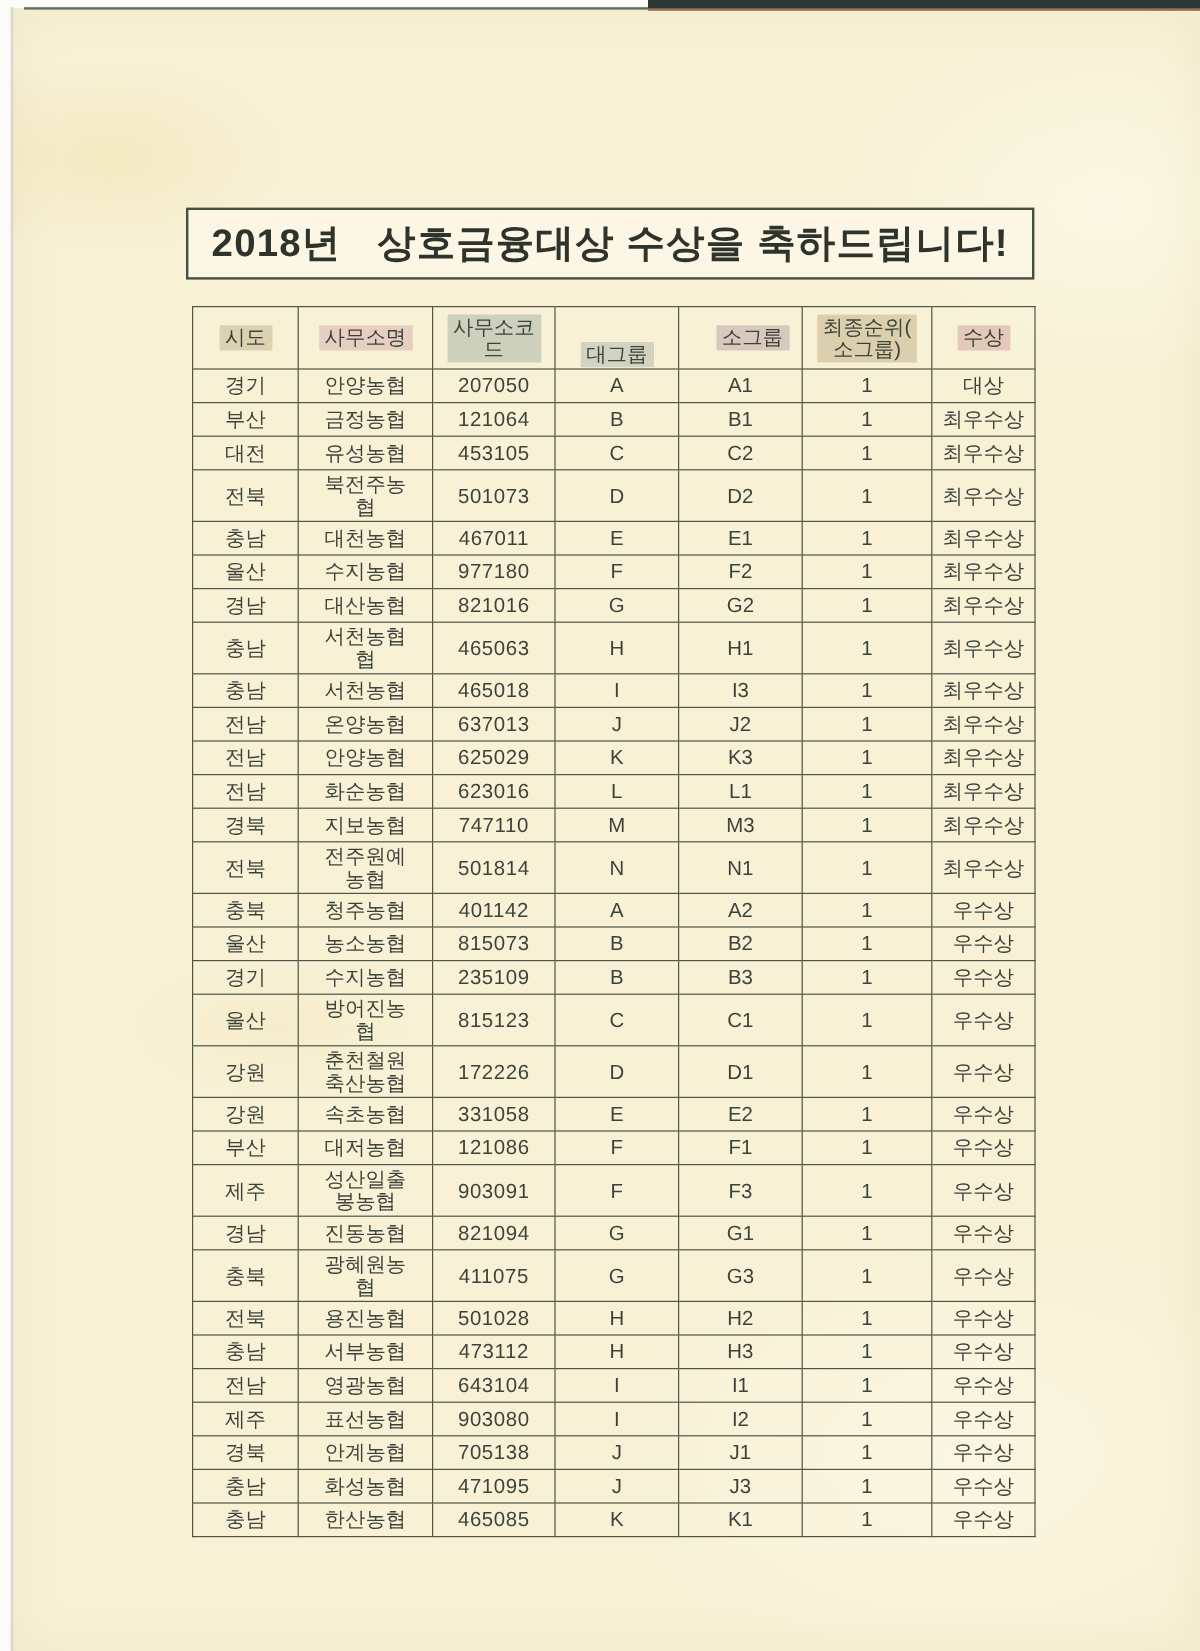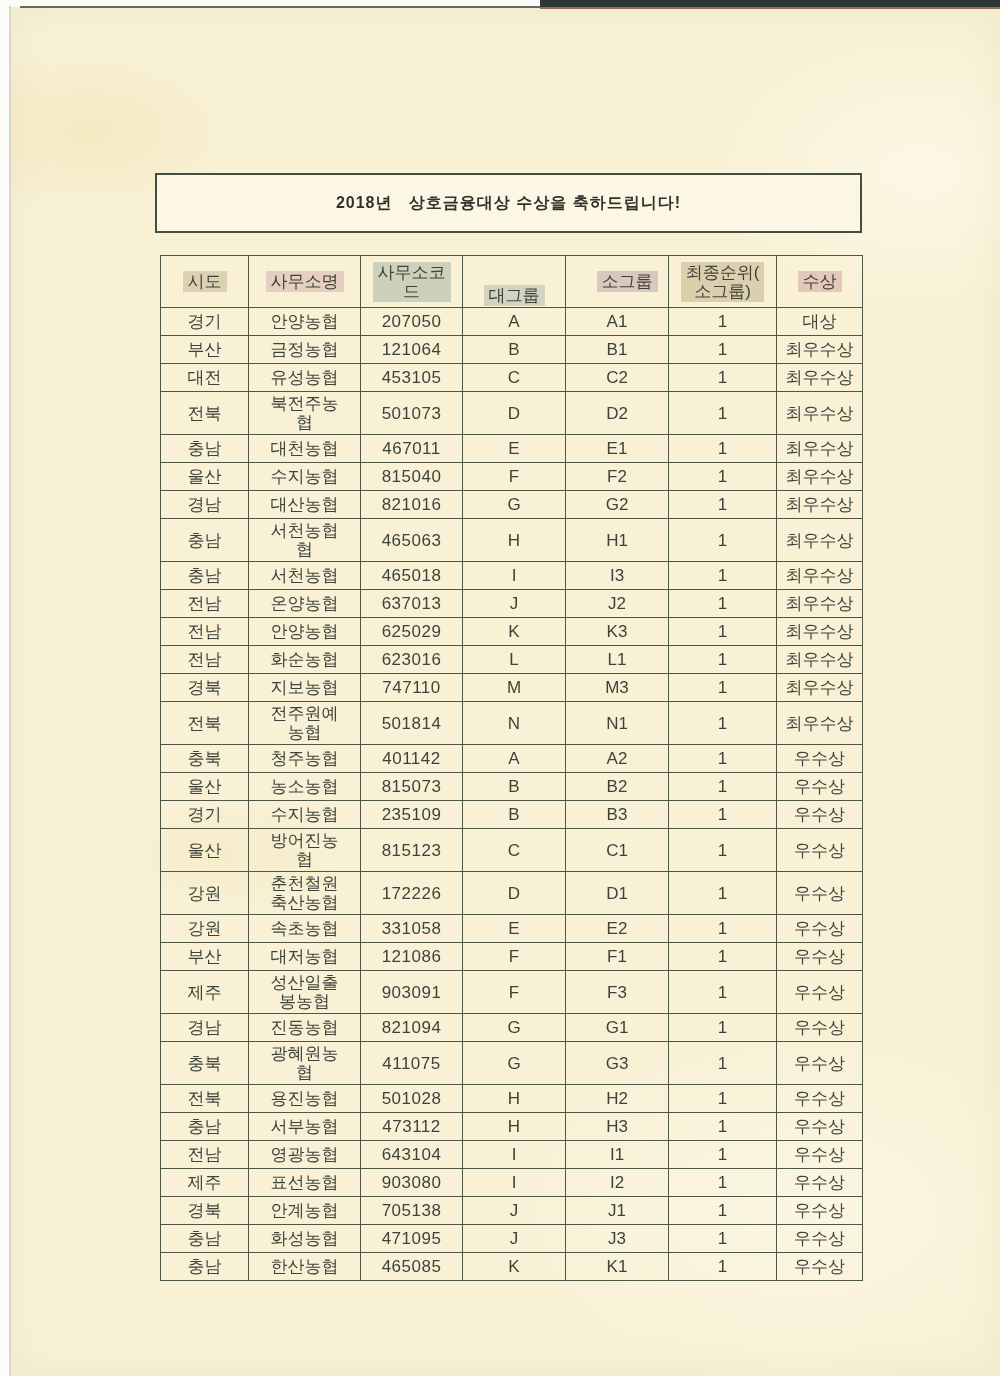--- a/index.html
+++ b/index.html
@@ -38,21 +38,21 @@
     background:rgba(150,150,140,.35);
   }
   
   .title-box{
     position:absolute;left:155px;top:173px;width:703px;height:56px;
     border:2px solid #454f41;
     background:#fcf7e4;
     display:flex;align-items:center;justify-content:center;
   }
   .title-box .title-text{
-    font-size:16px;font-weight:600;color:#2e332b;
+    font-size:32px;font-weight:600;color:#2e332b;
     letter-spacing:1px;white-space:pre;
   }
   
   table.awards{
     position:absolute;left:160px;top:255px;width:702px;
     border-collapse:collapse;table-layout:fixed;
     color:#3d423a;
   }
   table.awards th,table.awards td{
     border:1.6px solid #4e5646;
@@ -148,21 +148,21 @@
         <td>대천농협</td>
         <td class="c-code">467011</td>
         <td>E</td>
         <td>E1</td>
         <td>1</td>
         <td>최우수상</td>
       </tr>
       <tr>
         <td>울산</td>
         <td>수지농협</td>
-        <td class="c-code">815040</td>
+        <td class="c-code">977180</td>
         <td>F</td>
         <td>F2</td>
         <td>1</td>
         <td>최우수상</td>
       </tr>
       <tr>
         <td>경남</td>
         <td>대산농협</td>
         <td class="c-code">821016</td>
         <td>G</td>

